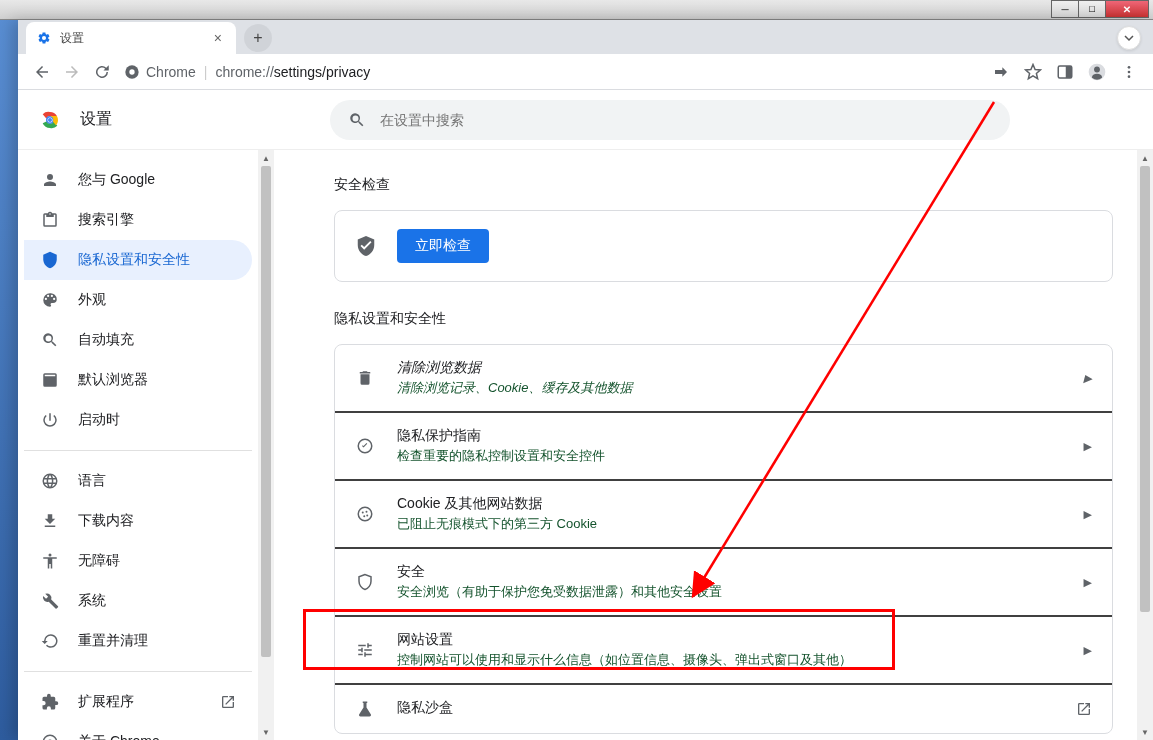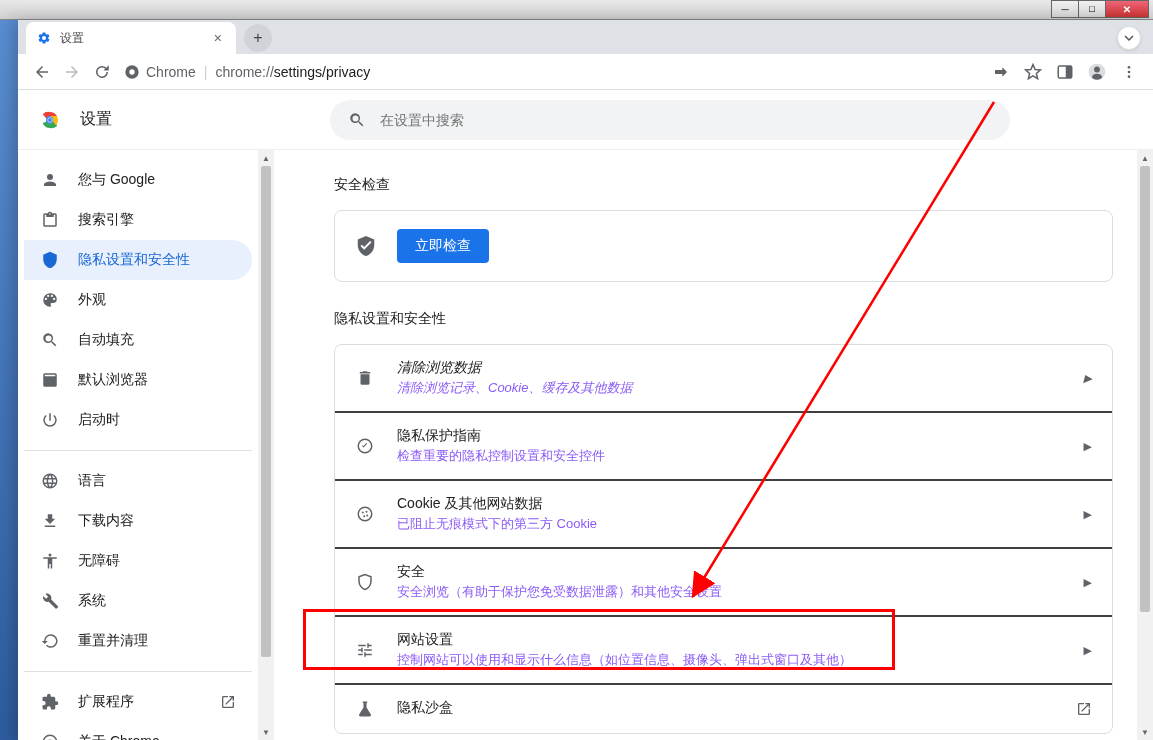--- a/index.html
+++ b/index.html
@@ -58,21 +58,21 @@
 .card { border: 1px solid #dadce0; border-radius: 8px; background: #fff; margin-bottom: 28px; }
 .safety-row { display: flex; align-items: center; padding: 18px 20px; gap: 20px; }
 .safety-text { flex: 1; font-size: 14px; color: #202124; }
 .primary-btn { background: #1a73e8; color: #fff; border: none; padding: 8px 18px; border-radius: 4px; font-size: 14px; cursor: pointer; }
 
 .list-row { display: flex; align-items: center; padding: 14px 20px; gap: 22px; border-top: 2px solid #404040; cursor: pointer; }
 .list-row:first-child { border-top: none; font-style: italic; }
 .row-icon { width: 20px; color: #5f6368; display: flex; align-items: center; justify-content: center; }
 .row-text { flex: 1; }
 .row-title { font-size: 14px; color: #202124; margin-bottom: 2px; }
-.row-sub { font-size: 13px; color: #8b5cf6; }
+.row-sub { font-size: 13px; color: #14532d; }
 .row-arrow { color: #5f6368; font-size: 11px; }
 
 .outer-scroll { position: absolute; right: 0; top: 0; bottom: 0; width: 16px; background: #f1f1f1; display: flex; flex-direction: column; }
 
 
 .annotation { position: absolute; pointer-events: none; z-index: 999; }
 .red-box { position: absolute; border: 3px solid #ff0000; }
 .red-arrow-svg { position: absolute; }
 
 

